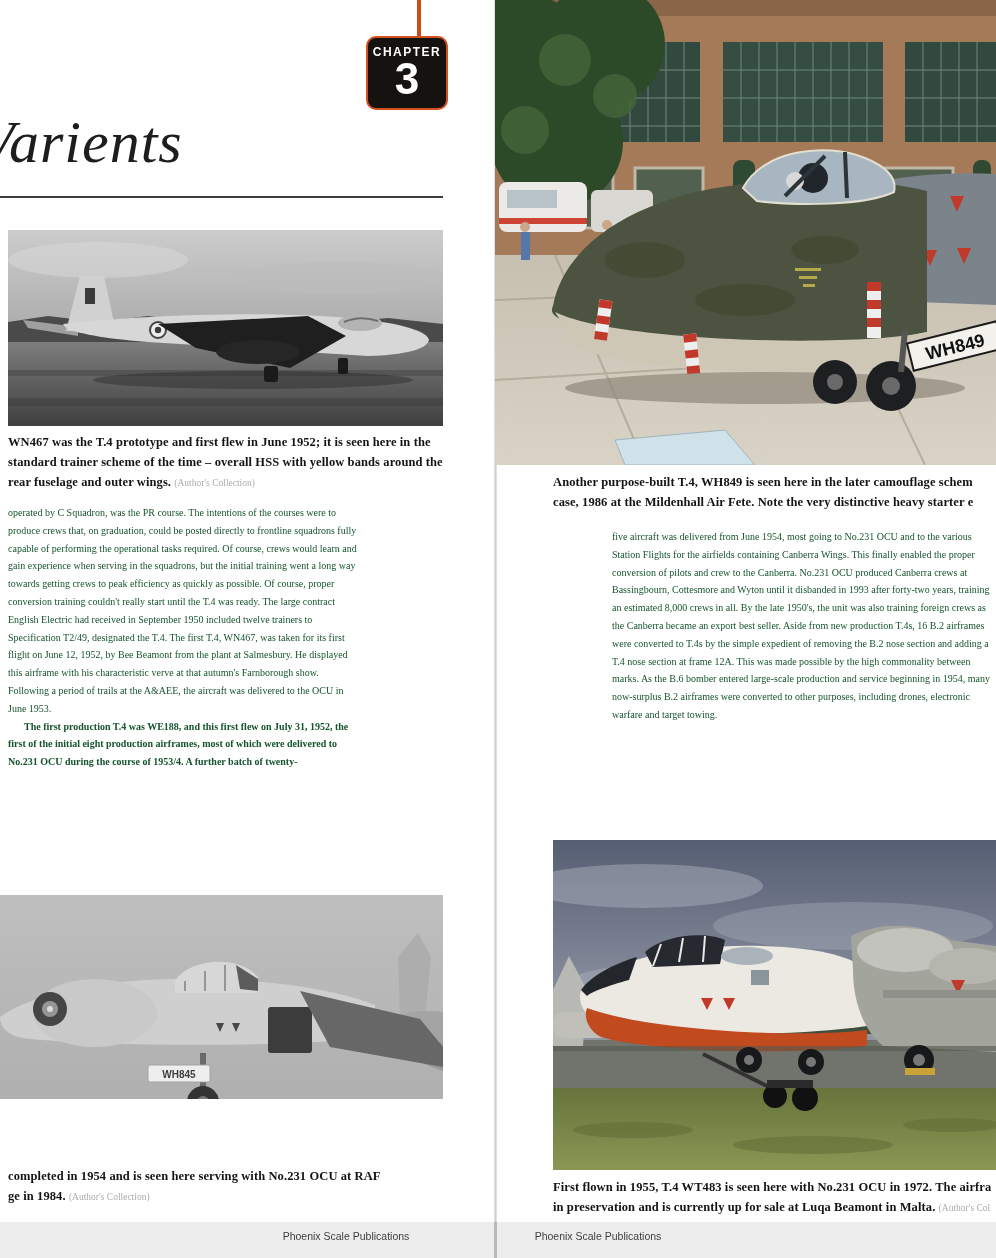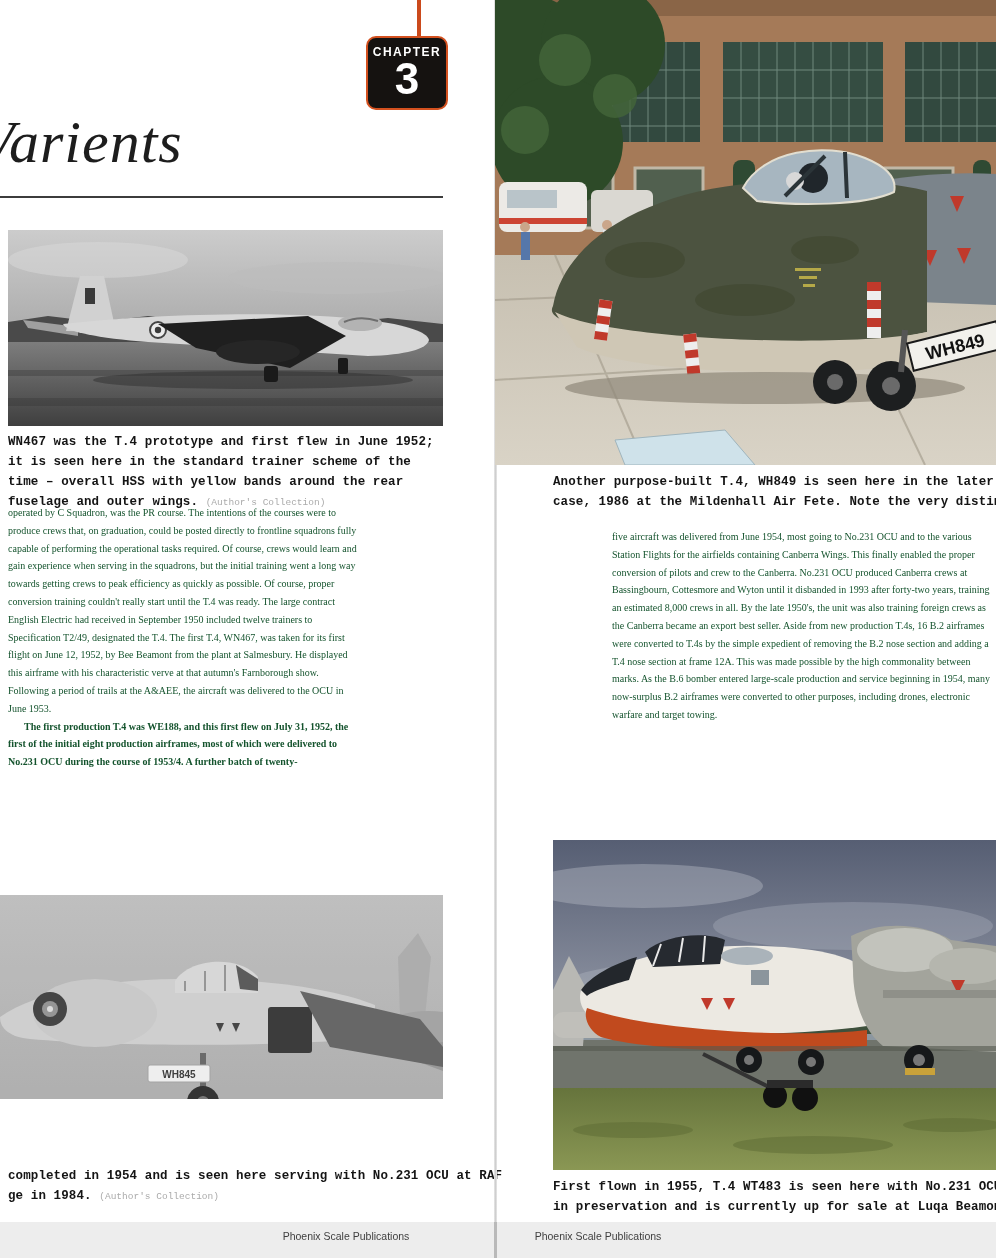--- a/index.html
+++ b/index.html
@@ -16,21 +16,21 @@
      font-size:12px;letter-spacing:1.5px;margin-top:7px;}
   #chapter-badge .ch-num{font-family:"Liberation Sans",sans-serif;font-weight:bold;
      font-size:44px;line-height:44px;margin-top:-2px;}
 
   
   #page-title{left:-22px;top:108px;font-style:italic;font-size:60px;color:#1d1d1d;
      letter-spacing:1px;}
   #title-rule{left:0;top:196px;width:443px;height:2px;background:#3c3c3c;}
 
   
-  .caption{font-family:Liberation Mono, monospace;font-weight:bold;font-size:12.5px;
+  .caption{font-family:Liberation Serif, serif;font-weight:bold;font-size:12.5px;
      line-height:20px;color:#141414;letter-spacing:0.1px;}
   .credit{font-weight:normal;font-size:9.5px;color:#ababab;letter-spacing:0;}
   .nowrap{white-space:nowrap;}
 
   
   .bodytext{font-size:10px;line-height:17.8px;color:#14532d;}
   .bodytext p{margin:0;}
   .bodytext p.indent{text-indent:16px;font-weight:bold;}
 
   

